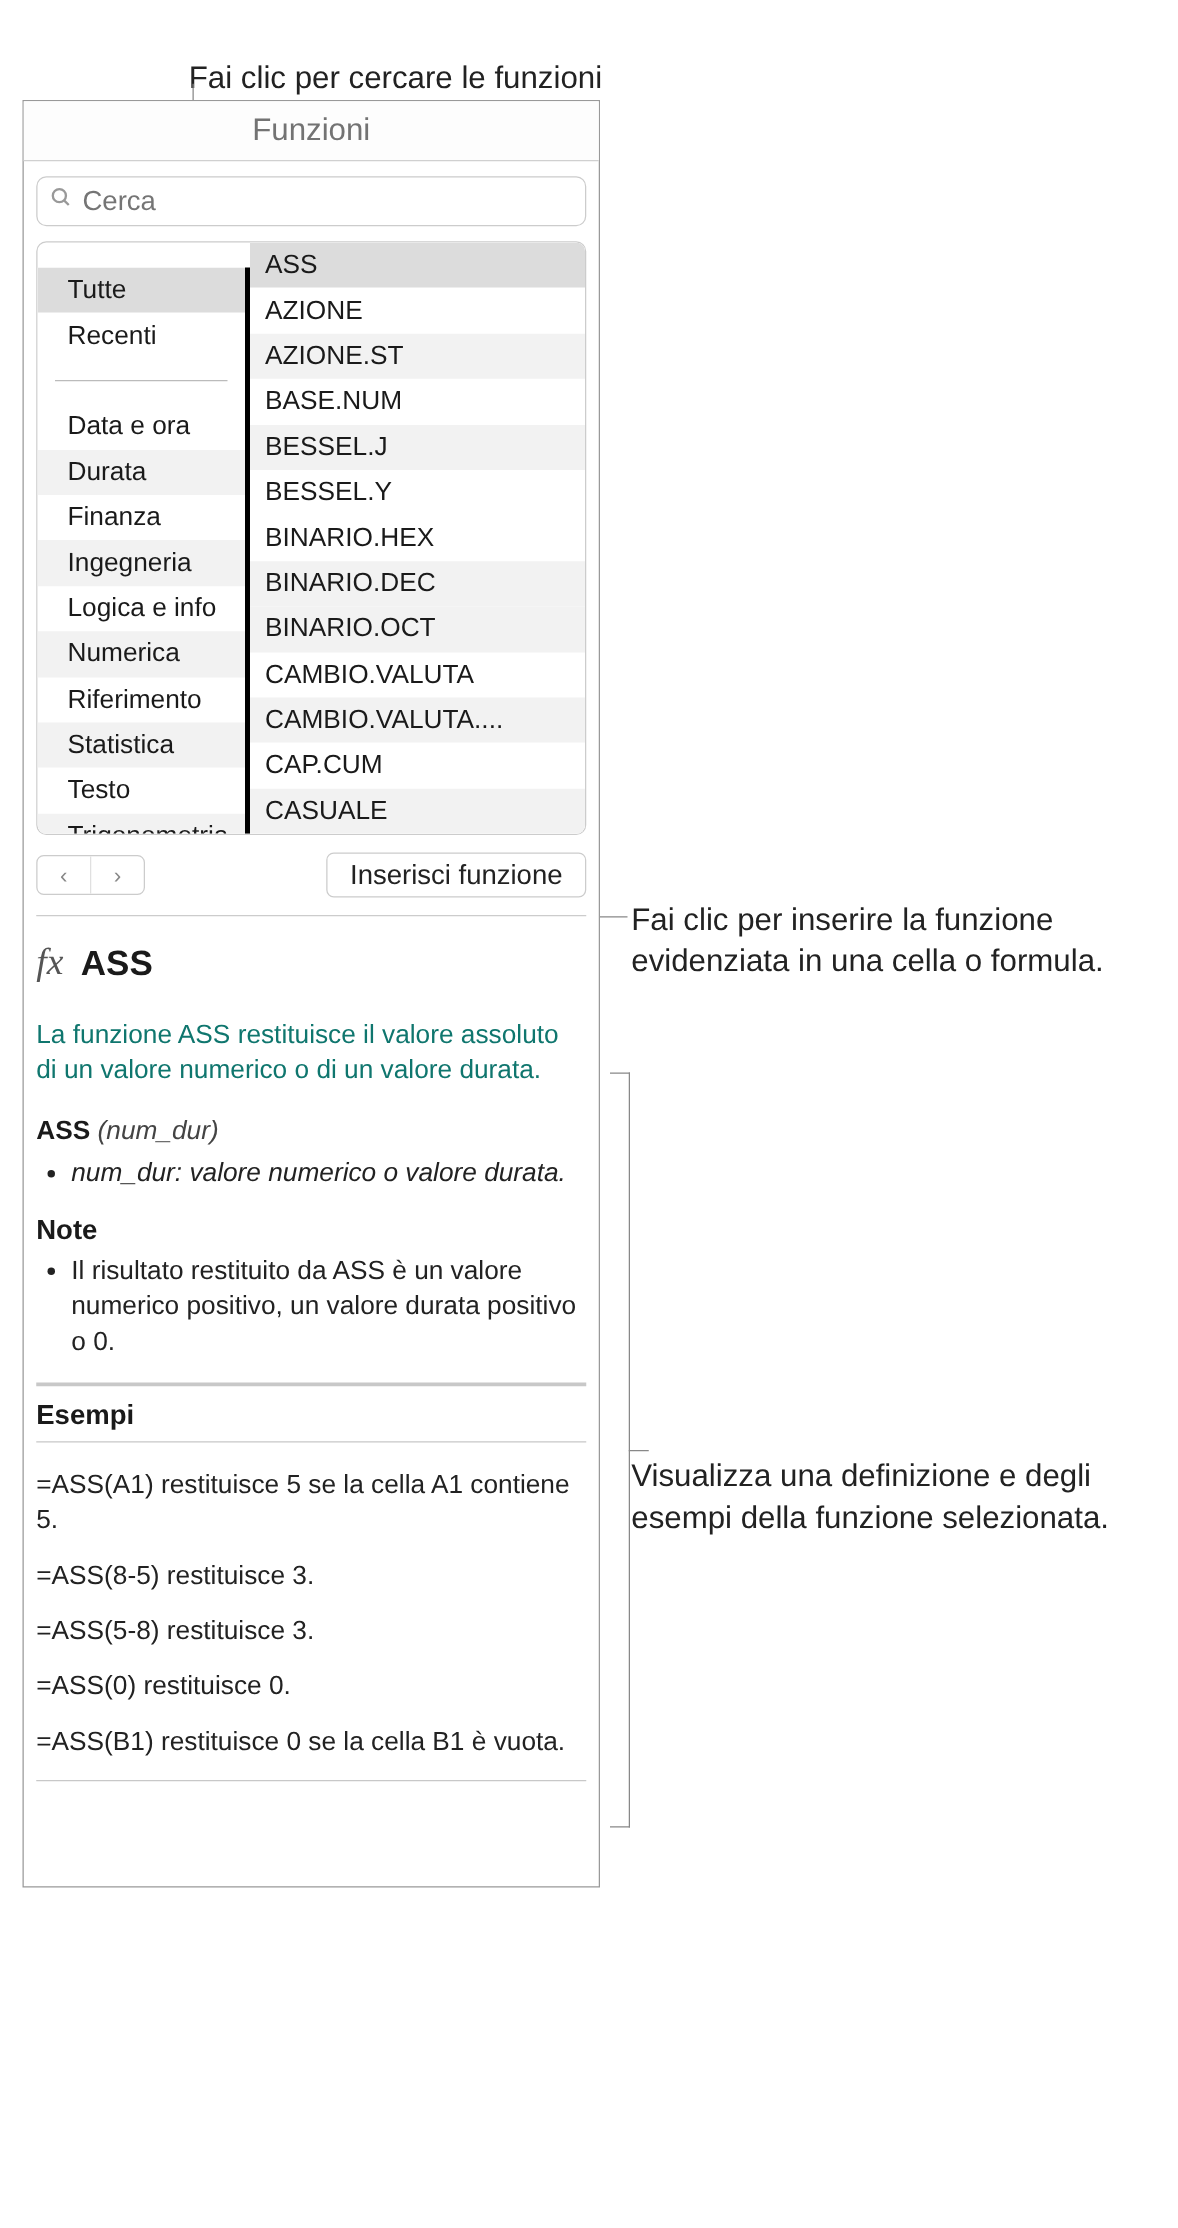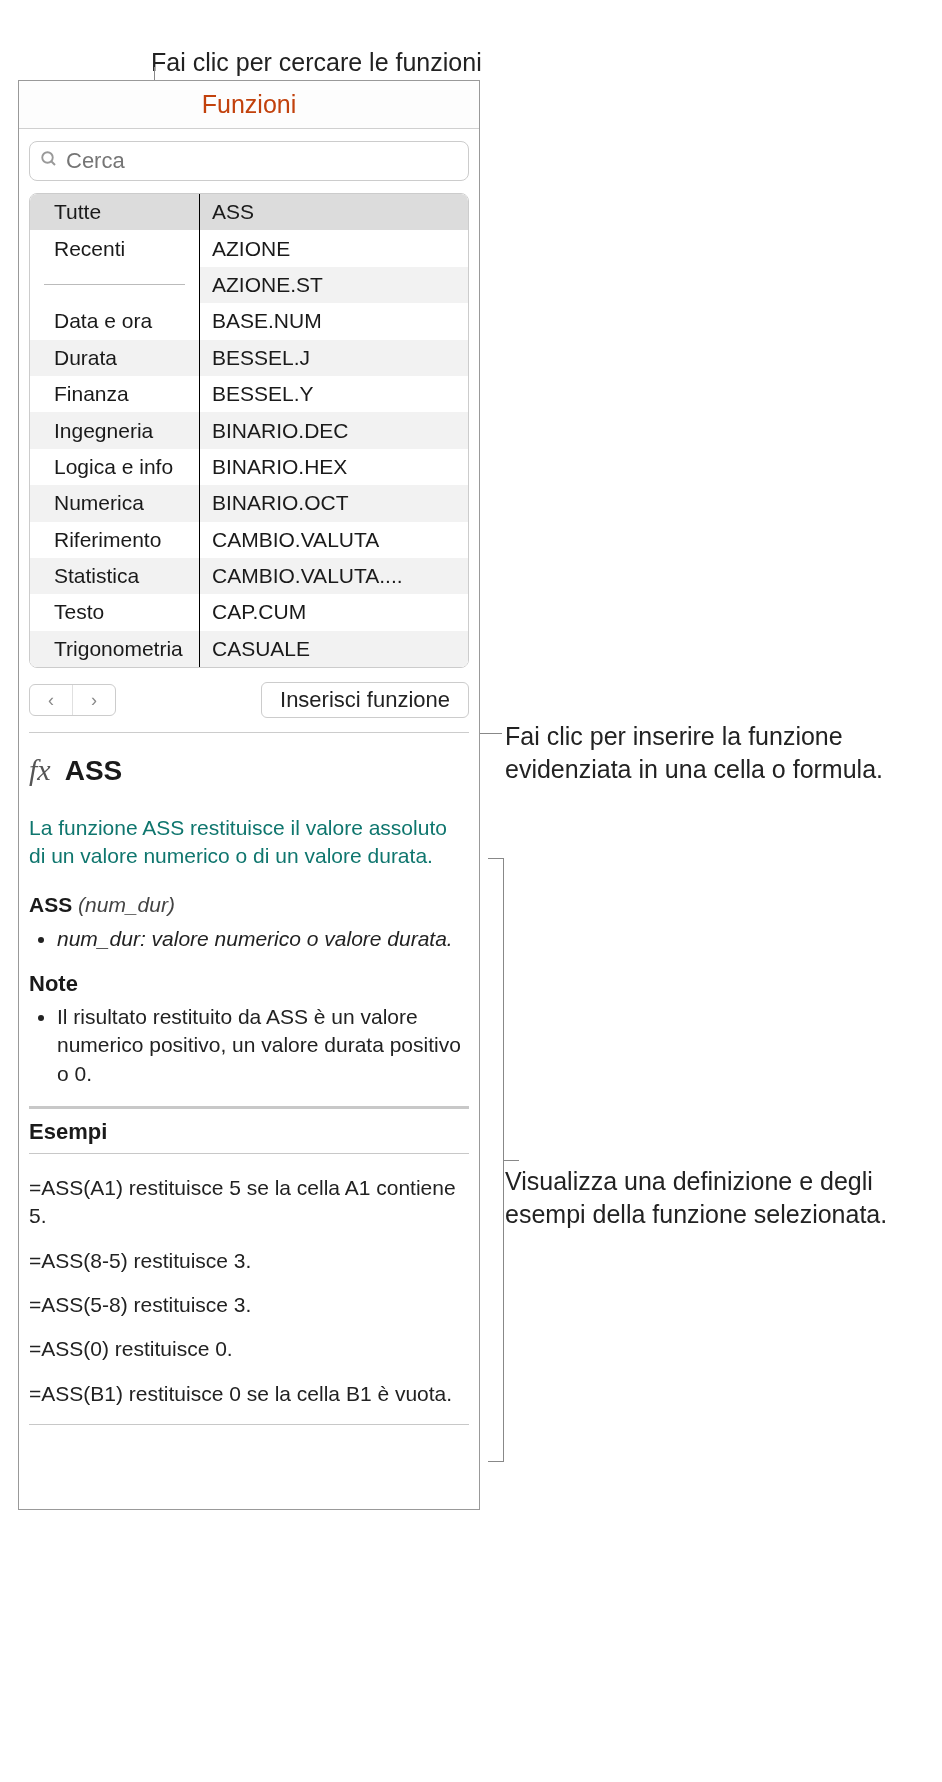--- a/index.html
+++ b/index.html
@@ -51,21 +51,21 @@
     display:flex;
     flex-direction:column;
   }
   .panel-header {
     height:48px;
     display:flex;
     align-items:center;
     justify-content:center;
     border-bottom:1px solid #d0d0d0;
     font-size:25px;
-    color:#c2410c;
+    color:#737373;
     background:#fdfdfd;
   }
   .search-row{
     padding:12px 10px 6px 10px;
   }
   .search-box{
     width:100%;
     height:40px;
     border:1px solid #ccc;
     border-radius:8px;
@@ -90,23 +90,24 @@
   .lists{
     display:flex;
     border:1px solid #ccc;
     border-radius:8px;
     margin:6px 10px;
     overflow:hidden;
     height:475px;
   }
   .cat-col{
     width:170px;
-    border-right:1px solid #000000;
-    overflow:hidden;
-    background:#fff;
+    border-right:4px solid #000000;
+    overflow:hidden;
+    background:#fff;
+    margin-top:20px;
   }
   .fn-col{
     flex:1;
     overflow:hidden;
     background:#fff;
   }
   .list-row{
     height:36.4px;
     display:flex;
     align-items:center;
@@ -287,22 +288,22 @@
       <div class="list-row">Testo</div>
       <div class="list-row striped-even">Trigonometria</div>
     </div>
     <div class="fn-col">
       <div class="list-row striped-sel">ASS</div>
       <div class="list-row">AZIONE</div>
       <div class="list-row striped-even">AZIONE.ST</div>
       <div class="list-row">BASE.NUM</div>
       <div class="list-row striped-even">BESSEL.J</div>
       <div class="list-row">BESSEL.Y</div>
+      <div class="list-row">BINARIO.HEX</div>
       <div class="list-row striped-even">BINARIO.DEC</div>
-      <div class="list-row">BINARIO.HEX</div>
       <div class="list-row striped-even">BINARIO.OCT</div>
       <div class="list-row">CAMBIO.VALUTA</div>
       <div class="list-row striped-even">CAMBIO.VALUTA....</div>
       <div class="list-row">CAP.CUM</div>
       <div class="list-row striped-even">CASUALE</div>
     </div>
   </div>
 
   <div class="actions">
     <div class="nav-btns">

